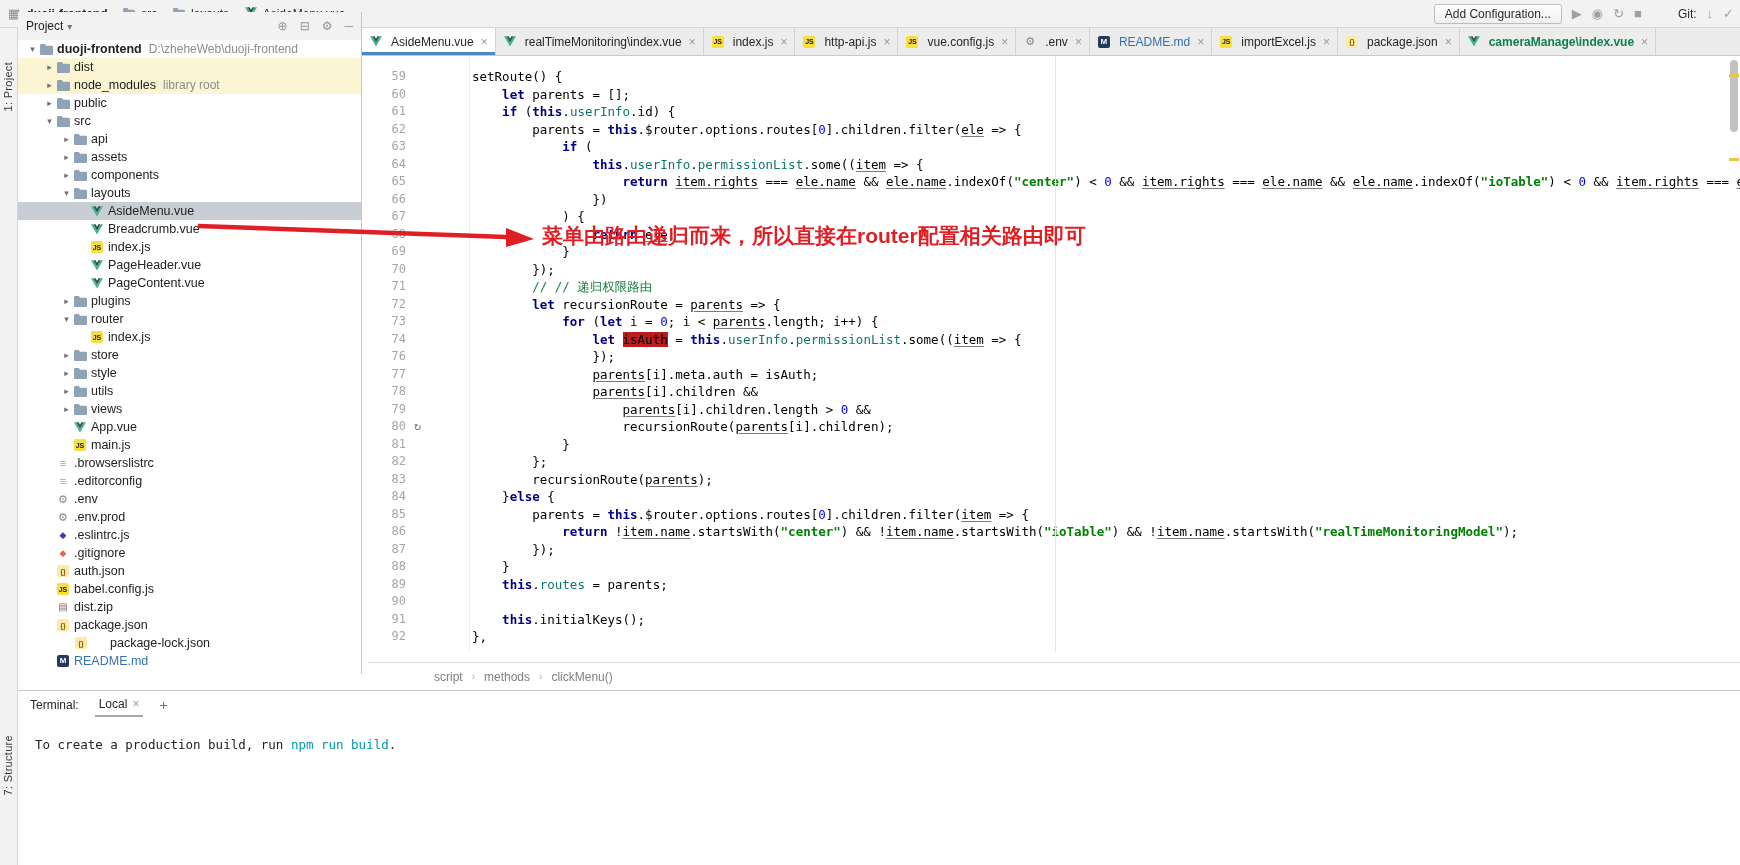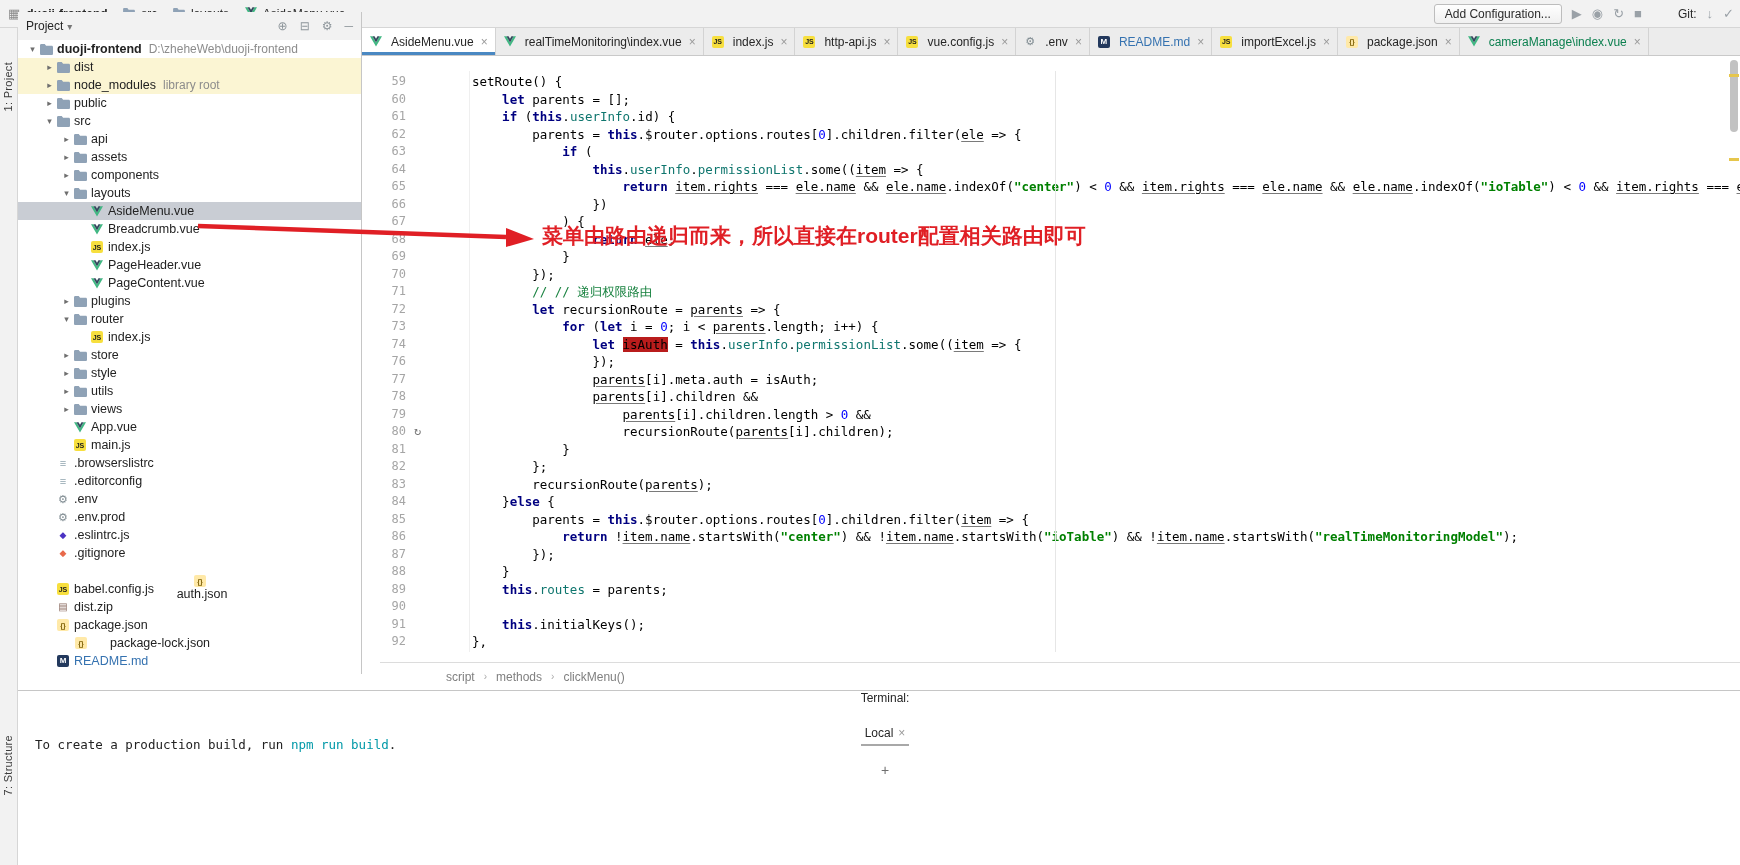--- a/index.html
+++ b/index.html
@@ -62,47 +62,47 @@
   
   .editor{position:absolute;left:362px;top:28px;width:1378px;height:662px;background:#fff;overflow:hidden;}
   .tabs{height:28px;background:#ececec;border-bottom:1px solid #c9c9c9;display:flex;align-items:stretch;
         overflow:hidden;box-sizing:border-box;}
   .tab{display:flex;align-items:center;padding:0 7px;border-right:1px solid #d3d3d3;gap:4px;
        font-size:12px;color:#262626;background:#ececec;white-space:nowrap;}
   .tab.active{background:#fff;box-shadow:inset 0 -3px 0 #4a88c2;}
   .tab .x{color:#9a9a9a;margin-left:3px;font-size:12px;}
 
   .code-wrap{position:absolute;top:28px;left:0;right:0;bottom:38px;overflow:hidden;
-             font-family:"DejaVu Sans Mono",monospace;font-size:12.5px;line-height:17.5px;padding-top:2px;margin-top:15px;}
+             font-family:"DejaVu Sans Mono",monospace;font-size:12.5px;line-height:17.5px;padding-top:12px;}
   .gutter-sep{position:absolute;left:107px;top:0;bottom:0;width:1px;background:#efefef;}
   .margin-guide{position:absolute;left:693px;top:0;bottom:0;width:1px;background:#e6e6e6;}
   .code-line{display:flex;height:17.5px;}
   .gut{flex:0 0 110px;position:relative;color:#a5a5a5;font-size:12px;}
   .gut .lnum{display:inline-block;width:44px;text-align:right;}
   .gut .gicon{position:absolute;left:52px;top:0;color:#767676;font-size:12px;}
   .ctext{white-space:pre;}
   .tk-pl{color:#000;}
   .tk-kw{color:#000080;font-weight:bold;}
   .tk-st{color:#008000;font-weight:bold;}
   .tk-nm{color:#0000ff;}
   .tk-cm{color:#15803d;}
   .tk-un{color:#000;text-decoration:underline;text-decoration-color:#7a7a7a;text-underline-offset:2px;}
   .tk-fd{color:#0f766e;}
   .tk-hl{color:#000;background:#b91c1c;}
   .vscroll{position:absolute;right:2px;top:32px;width:8px;height:72px;background:#c2c2c2;border-radius:4px;}
   .stripe-mark{position:absolute;right:1px;width:10px;height:3px;background:#e6c64c;}
 
-  .bcrumbs{position:absolute;left:18px;right:0;bottom:0;height:28px;border-top:1px solid #dcdcdc;background:#fff;
+  .bcrumbs{position:absolute;left:6px;right:0;bottom:0;height:28px;border-top:1px solid #dcdcdc;background:#fff;
            display:flex;align-items:center;padding-left:66px;gap:9px;color:#7f7f7f;font-size:12px;box-sizing:border-box;}
   .bc-sep{color:#aaa;font-size:10px;}
 
   
   .terminal{position:absolute;left:18px;top:690px;width:1722px;height:175px;background:#fff;
             border-top:1px solid #c6c6c6;box-sizing:border-box;}
-  .term-header{height:27px;display:flex;align-items:center;padding-left:12px;gap:16px;flex-direction:column;}
+  .term-header{height:27px;display:flex;align-items:center;padding-left:12px;gap:16px;}
   .term-label{color:#262626;}
   .term-tab{display:flex;align-items:center;gap:5px;padding:5px 4px 4px 4px;border-bottom:2px solid #a8a8a8;color:#262626;}
   .term-tab .x{color:#9a9a9a;font-size:12px;}
   .term-plus{color:#6f6f6f;font-size:14px;}
   .term-body{padding:18px 0 0 17px;font-family:"DejaVu Sans Mono",monospace;font-size:12.5px;
              line-height:18px;color:#222;}
   .t-cmd{color:#0099a8;}
 
   
   .annotation{position:absolute;left:0;top:0;width:1740px;height:865px;pointer-events:none;z-index:90;}
@@ -385,21 +385,21 @@
       <div class="tree-row" style="padding-left: 25px;">
         <span class="chev"></span>
         <span class="fi fi-eslint">◆</span>
         <span class="t-label">.eslintrc.js</span>
       </div>
       <div class="tree-row" style="padding-left: 25px;">
         <span class="chev"></span>
         <span class="fi fi-git">◆</span>
         <span class="t-label">.gitignore</span>
       </div>
-      <div class="tree-row" style="padding-left: 25px; flex-direction: column;">
+      <div class="tree-row" style="padding-left: 25px;">
         <span class="chev"></span>
         <span class="fi fi-json">{}</span>
         <span class="t-label">auth.json</span>
       </div>
       <div class="tree-row" style="padding-left: 25px;">
         <span class="chev"></span>
         <span class="fi fi-js">JS</span>
         <span class="t-label">babel.config.js</span>
       </div>
       <div class="tree-row" style="padding-left: 25px;">
@@ -482,21 +482,21 @@
         <span class="tab-label">package.json</span>
         <span class="x">×</span>
       </div>
       <div class="tab">
         <span class="fi fi-vue">
           <svg viewBox="0 0 24 21" width="12" height="11">
             <path d="M0 0h4.9L12 12.3 19.1 0H24L12 20.7z" fill="#41b883"></path>
             <path d="M4.9 0h4.2L12 5.2 14.9 0h4.2L12 12.3z" fill="#34495e"></path>
           </svg>
         </span>
-        <span class="tab-label" style="color: rgb(13, 128, 80);">cameraManage\index.vue</span>
+        <span class="tab-label" style="color: rgb(13, 128, 80); font-weight: bold;">cameraManage\index.vue</span>
         <span class="x">×</span>
       </div>
     </div>
   <div class="code-wrap">
     <div class="gutter-sep"></div>
     <div class="margin-guide"></div>
     <div>
         <div class="code-line">
           <span class="gut"><span class="lnum">59</span></span>
           <span class="ctext"><span class="tk-pl">setRoute() {</span></span>

